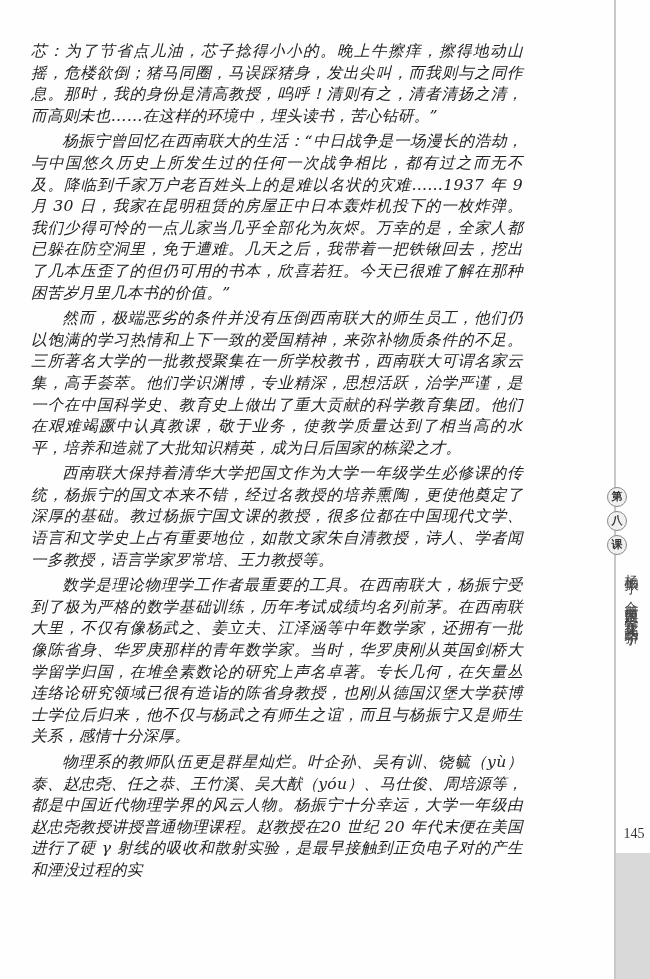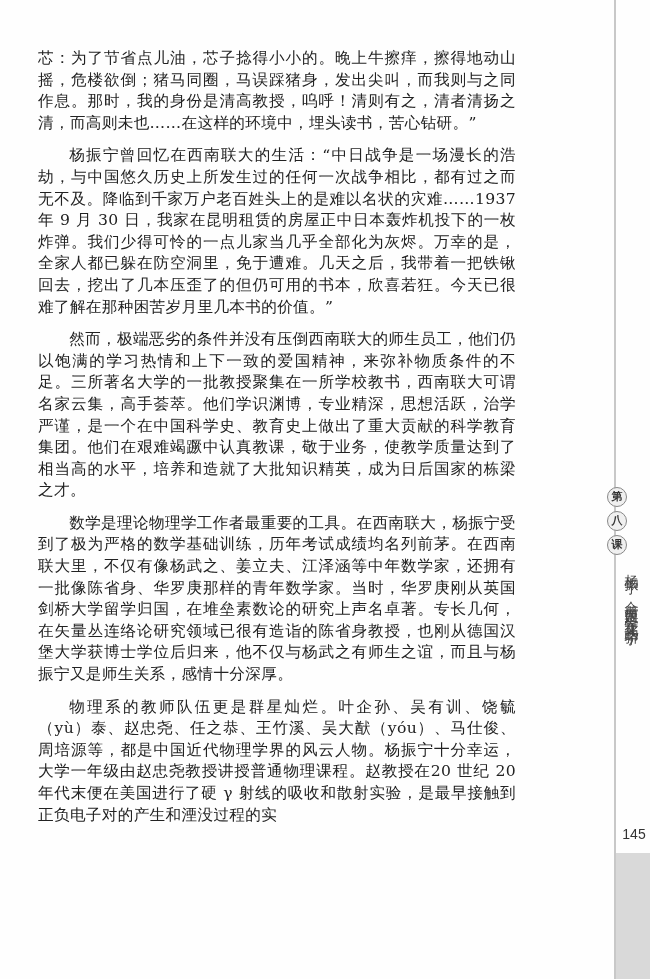--- a/index.html
+++ b/index.html
@@ -6,55 +6,56 @@
     body {
       width: 650px; height: 979px; position: relative; overflow: hidden;
       background: #fefefe; color: #222;
       font-family: "DejaVu Serif", "Liberation Serif", serif;
     }
     .text-column {
       position: absolute; left: 27px; top: 37px; width: 500px;
       font-size: 15.6px; line-height: 21.6px; letter-spacing: 0.35px;
       text-align: justify;
     }
-    .text-column p { margin: 11px; }
+    .text-column p { margin: 4px; font-style: italic; }
     .text-column p.indent { text-indent: 2em; }
     .divider {
       position: absolute; left: 614px; top: 0; width: 2px; height: 979px;
       background: #c8c8c8;
     }
     .badge-stack { position: absolute; left: 607px; top: 487px; width: 22px; }
     .badge {
       width: 18px; height: 18px; border-radius: 50%;
       border: 1.5px solid #888; background: #f0f0f0;
       font-size: 11px; line-height: 18px; text-align: center;
       color: #333; font-weight: bold; margin-bottom: 4px;
     }
     .vertical-title {
       position: absolute; left: 624px; top: 563px; width: 16px;
       font-size: 14px; line-height: 17.3px; color: #444;
       writing-mode: vertical-rl; letter-spacing: 3.2px;
     }
     .page-number {
       position: absolute; left: 618px; top: 826px; width: 32px;
-      font-family: Liberation Sans, sans-serif;
+      font-family: Liberation Serif, serif;
       font-size: 14px; color: #333; text-align: center;
     }
     .gray-block {
       position: absolute; left: 616px; top: 853px; width: 34px; height: 126px;
       background: #d9d9d9;
     }
   </style>
 </head>
 <body>
 
 <div class="text-column">
   <p>芯：为了节省点儿油，芯子捻得小小的。晚上牛擦痒，擦得地动山摇，危楼欲倒；猪马同圈，马误踩猪身，发出尖叫，而我则与之同作息。那时，我的身份是清高教授，呜呼！清则有之，清者清扬之清，而高则未也……在这样的环境中，埋头读书，苦心钻研。”</p>
   <p class="indent">杨振宁曾回忆在西南联大的生活：“中日战争是一场漫长的浩劫，与中国悠久历史上所发生过的任何一次战争相比，都有过之而无不及。降临到千家万户老百姓头上的是难以名状的灾难……1937 年 9 月 30 日，我家在昆明租赁的房屋正中日本轰炸机投下的一枚炸弹。我们少得可怜的一点儿家当几乎全部化为灰烬。万幸的是，全家人都已躲在防空洞里，免于遭难。几天之后，我带着一把铁锹回去，挖出了几本压歪了的但仍可用的书本，欣喜若狂。今天已很难了解在那种困苦岁月里几本书的价值。”</p>
   <p class="indent">然而，极端恶劣的条件并没有压倒西南联大的师生员工，他们仍以饱满的学习热情和上下一致的爱国精神，来弥补物质条件的不足。三所著名大学的一批教授聚集在一所学校教书，西南联大可谓名家云集，高手荟萃。他们学识渊博，专业精深，思想活跃，治学严谨，是一个在中国科学史、教育史上做出了重大贡献的科学教育集团。他们在艰难竭蹶中认真教课，敬于业务，使教学质量达到了相当高的水平，培养和造就了大批知识精英，成为日后国家的栋梁之才。</p>
+  <p class="indent">西南联大保持着清华大学把国文作为大学一年级学生必修课的传统，杨振宁的国文本来不错，经过名教授的培养熏陶，更使他奠定了深厚的基础。教过杨振宁国文课的教授，很多位都在中国现代文学、语言和文学史上占有重要地位，如散文家朱自清教授，诗人、学者闻一多教授，语言学家罗常培、王力教授等。</p>
   <p class="indent">数学是理论物理学工作者最重要的工具。在西南联大，杨振宁受到了极为严格的数学基础训练，历年考试成绩均名列前茅。在西南联大里，不仅有像杨武之、姜立夫、江泽涵等中年数学家，还拥有一批像陈省身、华罗庚那样的青年数学家。当时，华罗庚刚从英国剑桥大学留学归国，在堆垒素数论的研究上声名卓著。专长几何，在矢量丛连络论研究领域已很有造诣的陈省身教授，也刚从德国汉堡大学获博士学位后归来，他不仅与杨武之有师生之谊，而且与杨振宁又是师生关系，感情十分深厚。</p>
   <p class="indent">物理系的教师队伍更是群星灿烂。叶企孙、吴有训、饶毓（yù）泰、赵忠尧、任之恭、王竹溪、吴大猷（yóu）、马仕俊、周培源等，都是中国近代物理学界的风云人物。杨振宁十分幸运，大学一年级由赵忠尧教授讲授普通物理课程。赵教授在20 世纪 20 年代末便在美国进行了硬 γ 射线的吸收和散射实验，是最早接触到正负电子对的产生和湮没过程的实</p>
 </div>
 
 <div class="divider"></div>
 
 <div class="badge-stack">
   <div class="badge">第</div>
   <div class="badge">八</div>
   <div class="badge">课</div>

